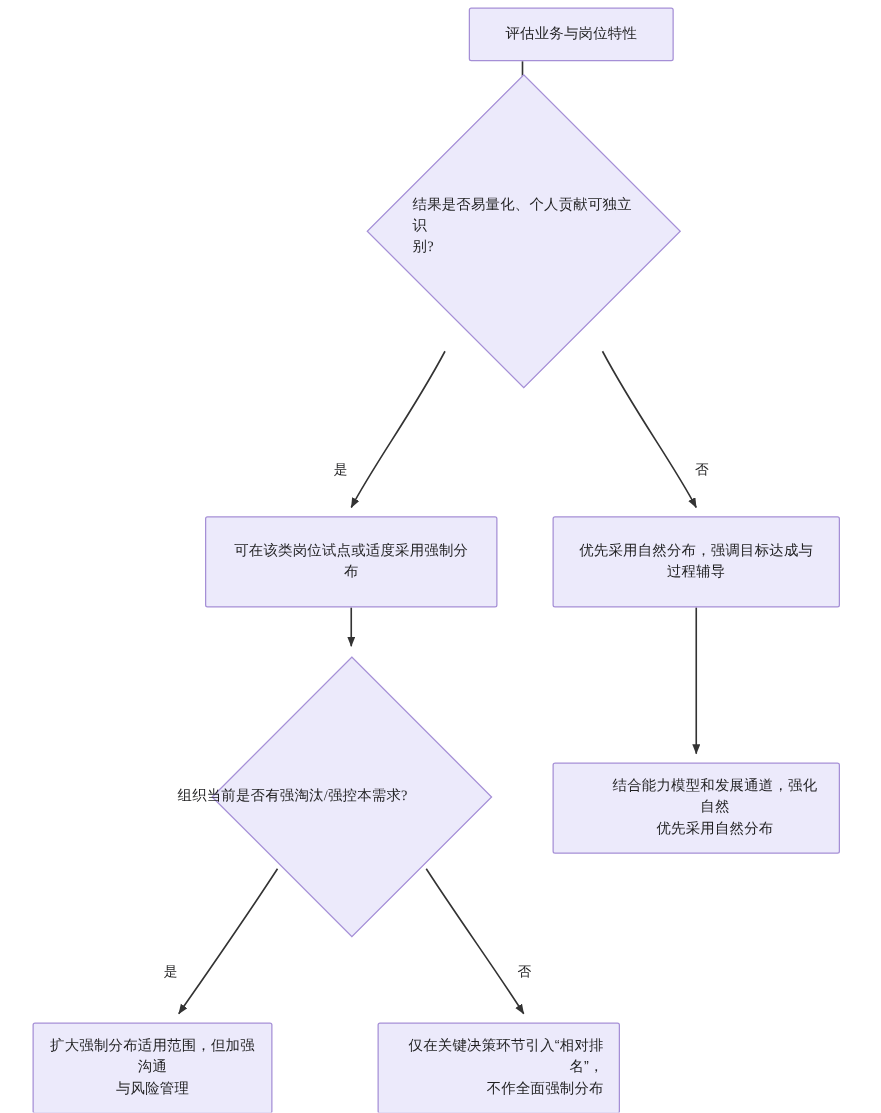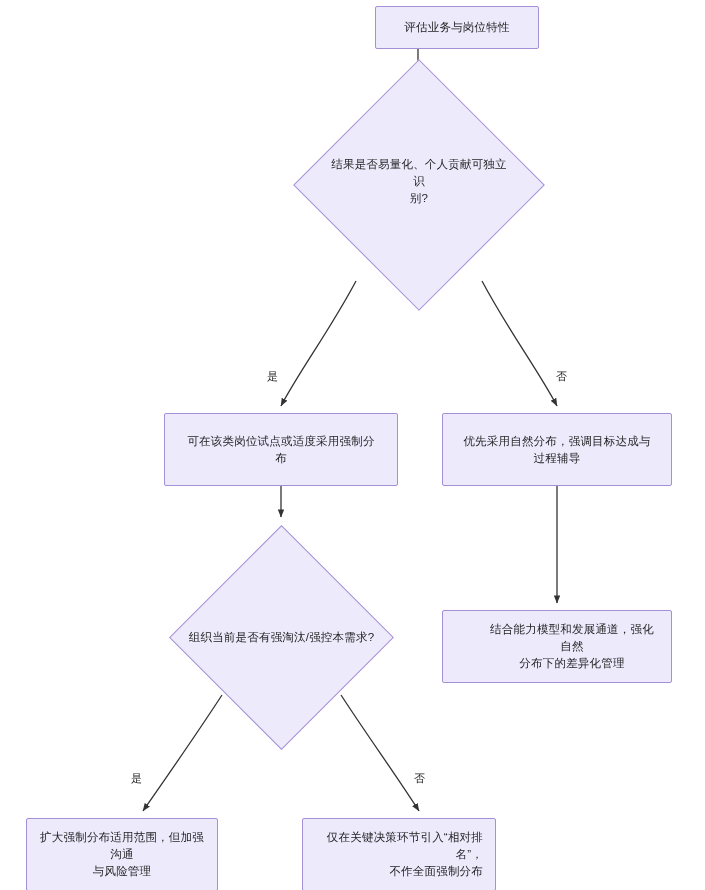--- a/index.html
+++ b/index.html
@@ -56,25 +56,26 @@
     inset: 0;
     background: #ECEAFB;
     border: 1px solid #A58FD6;
     transform: rotate(45deg);
     box-sizing: border-box;
   }
   .diamond-text {
     position: absolute;
     left: 0;
     right: 0;
-    text-align: center;
+    text-align: left;
     font-size: 11.5px;
     line-height: 17px;
     color: #1f1f20;
     letter-spacing: 0.2px;
+    font-family: Liberation Serif, serif;
   }
   .edge-label {
     position: absolute;
     background: #ffffff;
     color: #1f1f20;
     font-size: 11px;
     line-height: 14px;
     padding: 1px 2px;
     white-space: nowrap;
   }
@@ -135,21 +136,21 @@
   <div class="diamond-wrap" style="left:202px; top:558px; width:159px; height:159px;">
     <div class="diamond-shape"></div>
     <div class="diamond-text" style="top:71px; left:-60px; right:-60px;">
       <div>组织当前是否有强淘汰/强控本需求?</div>
     </div>
   </div>
 
   <div class="node node-rect" style="left:442px; top:610px; width:230px; height:73px;padding-left:30px;">
     <div class="node-label">
       <div>结合能力模型和发展通道，强化自然</div>
-      <div>分布下的差异化管理</div>
+      <div>优先采用自然分布</div>
     </div>
   </div>
 
   <div class="node node-rect" style="left:26px; top:818px; width:192px; height:73px;">
     <div class="node-label">
       <div>扩大强制分布适用范围，但加强沟通</div>
       <div>与风险管理</div>
     </div>
   </div>
 

